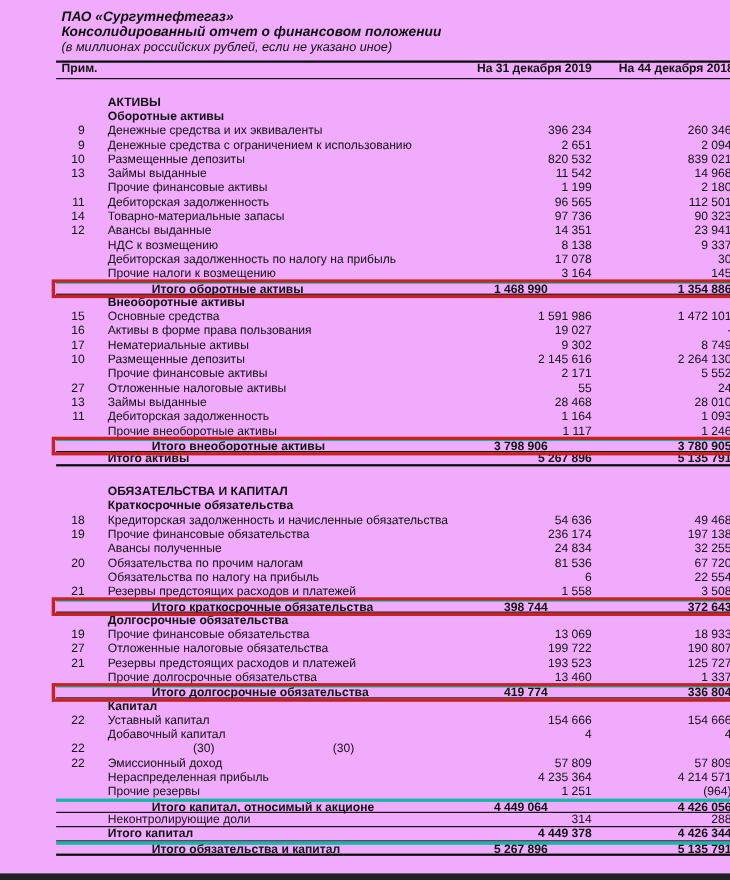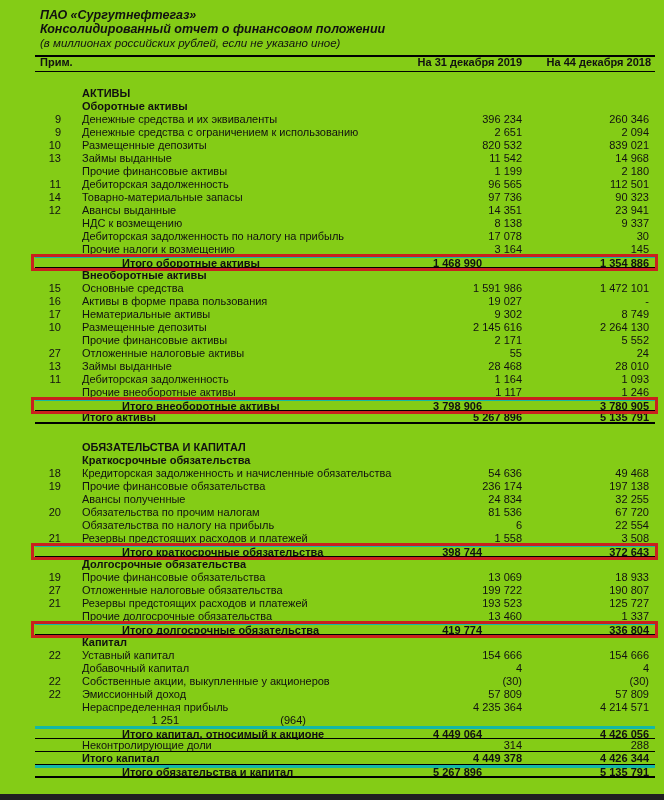--- a/index.html
+++ b/index.html
@@ -83,21 +83,21 @@
   .bottom-bar {
     position: absolute;
     left: 0; right: 0; bottom: 0;
     height: 6px;
     background: #202020;
   }
 </style>
 </head>
 <body>
 
-<div class="page" style="background: #84cc16;">
+<div class="page" style="background: #f0abfc; padding-left: 16px;">
   <div class="content">
 
     <div class="doc-header">
       <div class="company">ПАО «Сургутнефтегаз»</div>
       <div class="title">Консолидированный отчет о финансовом положении</div>
       <div class="subtitle">(в миллионах российских рублей, если не указано иное)</div>
     </div>
 
     <div class="thick-rule"></div>
 
@@ -372,38 +372,38 @@
           <div class="c-v2">154 666</div>
         </div>
         <div class="row item">
           <div class="c-note"></div>
           <div class="c-label">Добавочный капитал</div>
           <div class="c-v1">4</div>
           <div class="c-v2">4</div>
         </div>
         <div class="row item">
           <div class="c-note">22</div>
-          <div class="c-label">Собственные акции, выкупленные у акционеров</div>
           <div class="c-v1">(30)</div>
           <div class="c-v2">(30)</div>
         </div>
         <div class="row item">
           <div class="c-note">22</div>
           <div class="c-label">Эмиссионный доход</div>
           <div class="c-v1">57 809</div>
           <div class="c-v2">57 809</div>
         </div>
         <div class="row item">
           <div class="c-note"></div>
           <div class="c-label">Нераспределенная прибыль</div>
           <div class="c-v1">4 235 364</div>
           <div class="c-v2">4 214 571</div>
         </div>
         <div class="row item">
           <div class="c-note"></div>
+          <div class="c-label">Прочие резервы</div>
           <div class="c-v1">1 251</div>
           <div class="c-v2">(964)</div>
         </div>
         <div class="row total bt bb">
           <div class="c-note"></div>
           <div class="c-label">Итого капитал, относимый к акционерам</div>
           <div class="c-v1">4 449 064</div>
           <div class="c-v2">4 426 056</div>
         </div>
         <div class="row item bb">

